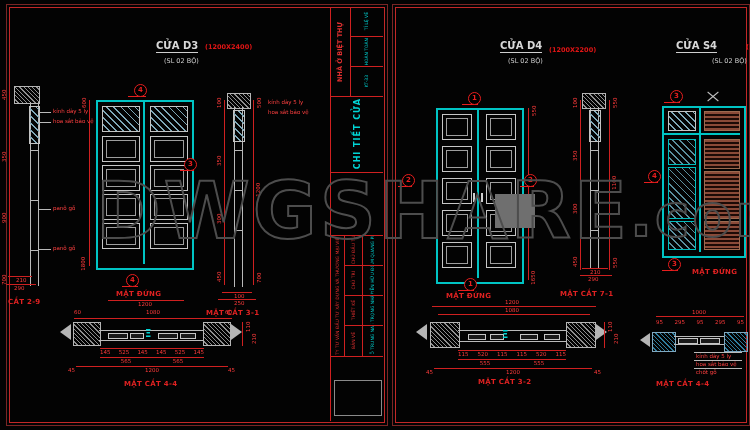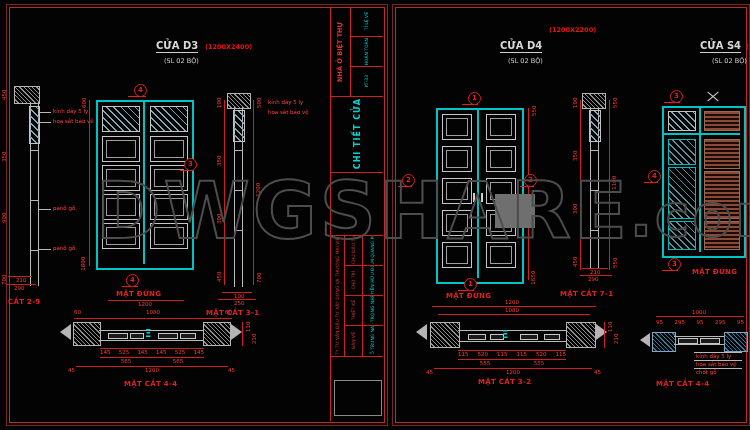--- a/index.html
+++ b/index.html
@@ -250,23 +250,23 @@
     </div>
   <div class="cell" style="left:345px;top:326px;width:16px;height:28px">
     <span class="vtxt tb-red-s">BẢN VẼ</span>
     </div>
   <div class="cell" style="left:363px;top:326px;width:19px;height:28px">
     <span class="vtxt tb-cy-s">ĐỖ TRUNG NAM</span>
     </div>
   <div class="abs" style="left:334px;top:380px;width:46px;height:34px;border:1px solid #8a8a8a"></div>
 
   <span class="ttl" style="left:500px;top:40px">CỬA D4</span>
-  <span class="size" style="left:549px;top:26px">(1200X2200)</span>
+  <span class="size" style="left:549px;top:46px">(1200X2200)</span>
   <span class="qty" style="left:508px;top:57px">(SL 02 BỘ)</span>
-  <span class="ttl" style="left:700px;top:40px">CỬA S4</span>
+  <span class="ttl" style="left:676px;top:40px">CỬA S4</span>
   <span class="size" style="left:746px;top:43px">(1000X2200)</span>
   <span class="qty" style="left:712px;top:57px">(SL 02 BỘ)</span>
 
   <div class="door" style="left:436px;top:108px;width:84px;height:172px"></div>
   <div class="mullion" style="left:477px;top:110px;width:2px;height:168px"></div>
   <div class="panel" style="left:442px;top:114px;width:28px;height:24px"></div>
   <div class="panel" style="left:442px;top:146px;width:28px;height:24px"></div>
   <div class="panel" style="left:442px;top:178px;width:28px;height:24px"></div>
   <div class="panel" style="left:442px;top:210px;width:28px;height:24px"></div>
   <div class="panel" style="left:442px;top:242px;width:28px;height:24px"></div>

